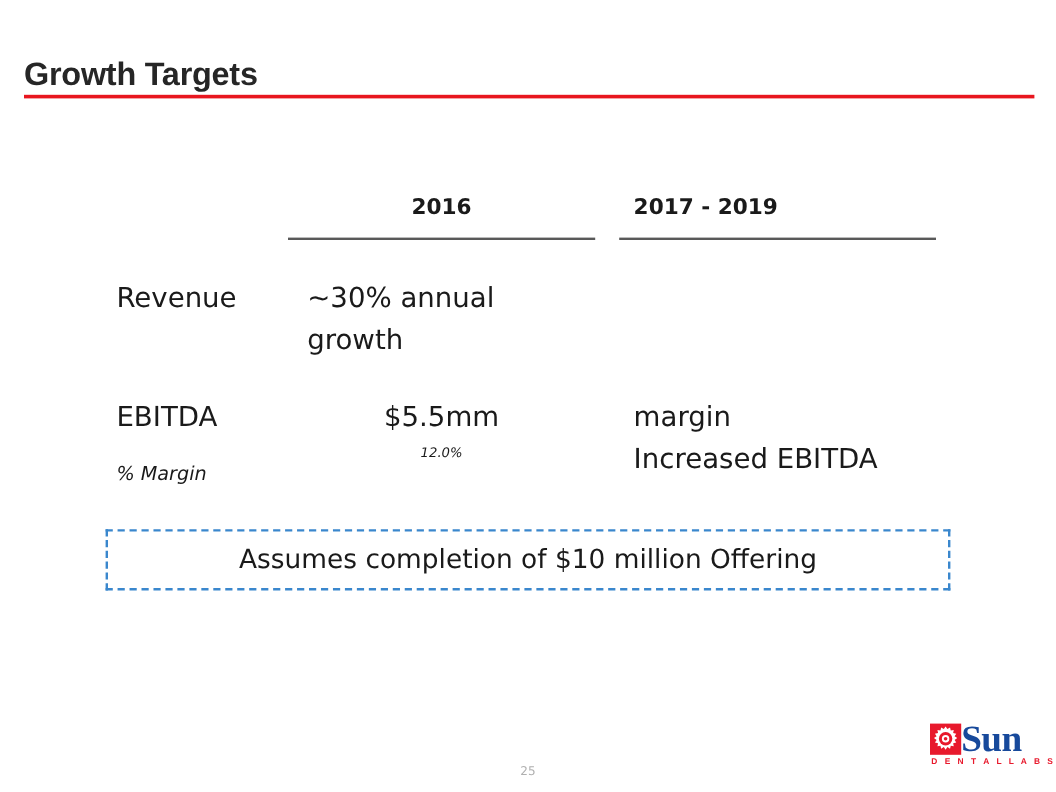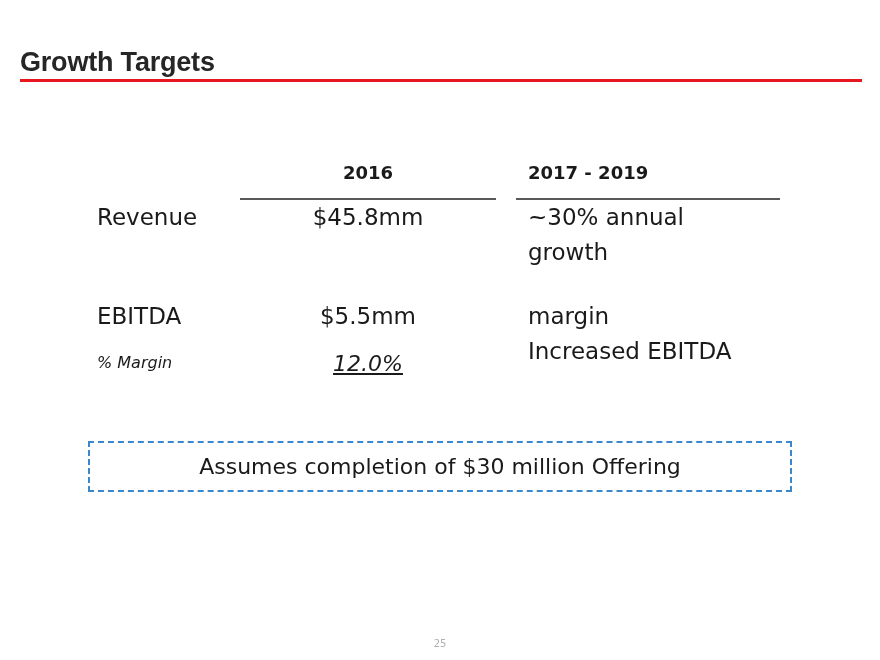--- a/index.html
+++ b/index.html
@@ -93,39 +93,38 @@
   .col-fwd .hrule  { margin-left: -12px; margin-right: -12px; }
 
   
   .brow {
     font-family: "DejaVu Sans", "Liberation Sans", sans-serif;
     font-size: 23px;
     font-weight: normal;
     color: #1a1a1a;
     line-height: 35px;
   }
-  #row-revenue { }
+  #row-revenue { margin-top: 32px; }
   #row-ebitda  { margin-top: 29px; }
 
   .sub-label {
     font-size: 16px;
     font-style: italic;
     color: #1a1a1a;
     line-height: 24px;
     display: block;
     margin-top: 17px;
   }
   .sub-value {
-    font-size: 22px;
+    font-size: 11px;
     font-style: italic;
     color: #1a1a1a;
     line-height: 24px;
     display: block;
-    margin-top: 18px;
-    text-decoration: underline;
+    margin-top: 0;
   }
   .wrapnote {
     display: block;
   }
 
   
   #callout {
     position: absolute;
     left: 88px;
     top: 441px;
@@ -219,23 +218,20 @@
       <div class="col-fwd">
         <span class="hcell-inner">2017 - 2019</span>
         <div class="hrule"></div>
       </div>
     </div>
 
     <div class="trow brow" id="row-revenue">
       <div class="col-label">
         <span>Revenue</span>
       </div>
-      <div class="col-2016">
-        <span>$45.8mm</span>
-      </div>
       <div class="col-fwd">
         <span class="wrapnote">~30% annual</span>
         <span class="wrapnote">growth</span>
       </div>
     </div>
 
     <div class="trow brow" id="row-ebitda">
       <div class="col-label">
         <span>EBITDA</span>
         <span class="sub-label">% Margin</span>
@@ -246,19 +242,41 @@
       </div>
       <div class="col-fwd">
         <span class="wrapnote">margin</span>
         <span class="wrapnote">Increased EBITDA</span>
       </div>
     </div>
 
   </div>
 
   <div id="callout">
-    <span id="callout-text">Assumes completion of $30 million Offering</span>
+    <span id="callout-text">Assumes completion of $10 million Offering</span>
   </div>
 
   <div id="page-number">25</div>
 
+  <div id="logo">
+    <div id="logo-mark">
+      <svg width="26" height="26" viewBox="0 0 26 26" aria-hidden="true">
+        <g fill="#ffffff">
+          <path d="M13 2.4
+                   L14.5 4.6 L16.7 3.2 L17.3 5.8 L19.8 5.3 L19.3 7.9
+                   L21.9 8.4 L20.5 10.6 L22.7 12.1 L20.5 13.6
+                   L21.9 15.8 L19.3 16.3 L19.8 18.9 L17.3 18.4
+                   L16.7 21.0 L14.5 19.6 L13 21.8 L11.5 19.6
+                   L9.3 21.0 L8.7 18.4 L6.2 18.9 L6.7 16.3
+                   L4.1 15.8 L5.5 13.6 L3.3 12.1 L5.5 10.6
+                   L4.1 8.4 L6.7 7.9 L6.2 5.3 L8.7 5.8
+                   L9.3 3.2 L11.5 4.6 Z"></path>
+        </g>
+        <circle cx="13" cy="12.6" r="5.6" fill="#E8192C"></circle>
+        <circle cx="13" cy="12.6" r="3.1" fill="#ffffff"></circle>
+        <circle cx="13" cy="12.6" r="1.5" fill="#E8192C"></circle>
+      </svg>
+    </div>
+    <div id="logo-word">Sun</div>
+    <div id="logo-tag">D E N T A L  L A B S</div>
+  </div>
 
 </div>
 
 </body></html>

